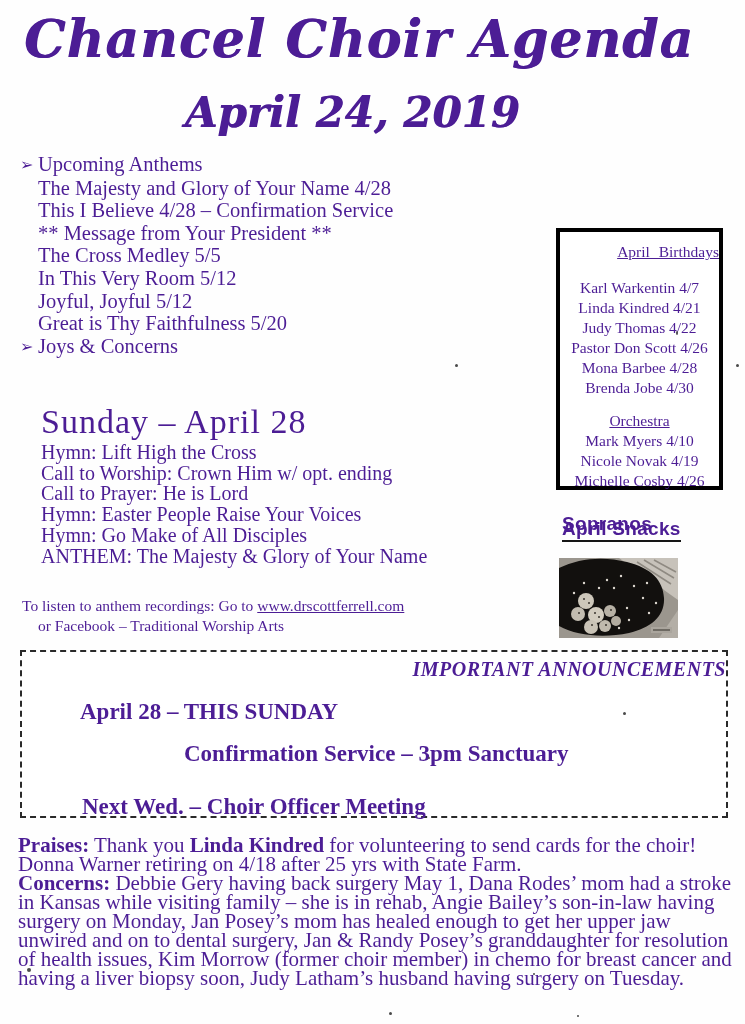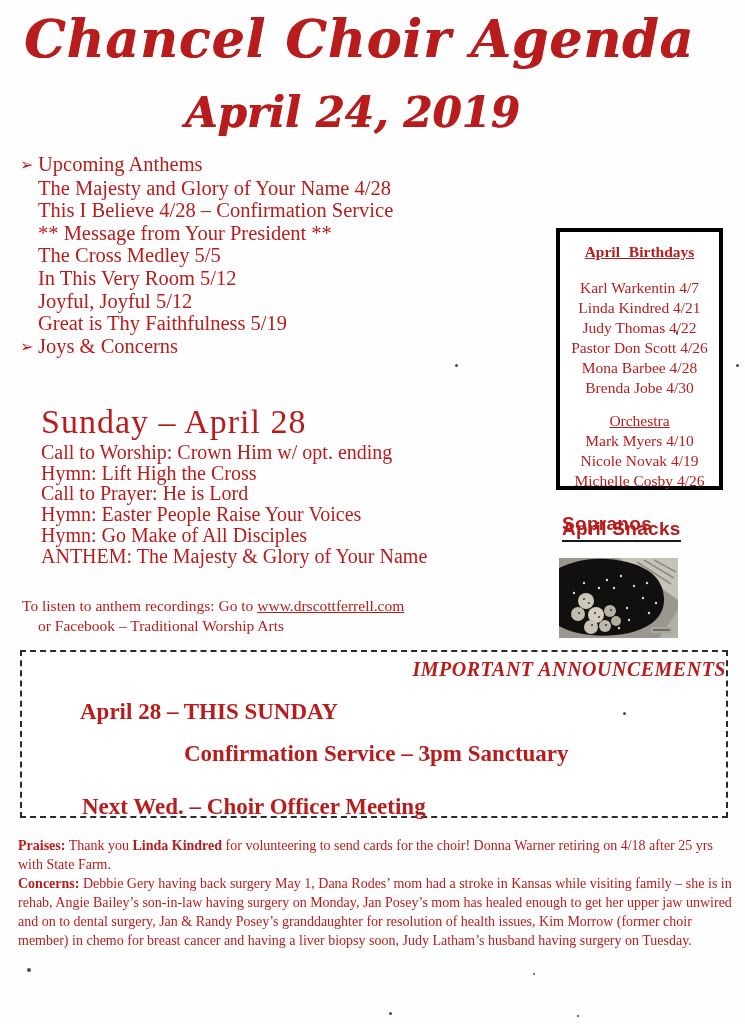--- a/index.html
+++ b/index.html
@@ -1,18 +1,18 @@
 <!DOCTYPE html>
 <html><head>
 <meta charset="utf-8">
 <style>
   html,body { margin:0; padding:0; background:#ffffff; }
   .page {
     position:relative; width:745px; height:1024px; background:#fefefe;
-    font-family:"Liberation Serif", serif; color:#b91c1c; overflow:hidden;
+    font-family:"Liberation Serif", serif; color:#4c1d95; overflow:hidden;
   }
   
   .script {
     position:absolute; font-family:"DejaVu Serif", serif;
     font-style:italic; font-weight:bold; white-space:nowrap;
     text-shadow:0.6px 0 currentColor;
   }
   .title1 { top:8px;  left:50%; transform:translateX(-52%); font-size:52px; letter-spacing:1px; }
   .title2 { top:88px; left:50%; transform:translateX(-56%); font-size:42px; }
 
@@ -20,21 +20,21 @@
   .anthems { position:absolute; left:20px; top:153px; font-size:20.5px; line-height:22.6px; white-space:nowrap; }
   .anthems .bullet { display:inline-block; width:18px; font-size:16px; vertical-align:1px; }
   .anthems .item { padding-left:18px; }
 
   
   .bbox {
     position:absolute; left:556px; top:228px; width:167px; height:262px;
     border:4px solid #000; box-sizing:border-box; background:#fff;
     text-align:center; font-size:15.5px; white-space:nowrap;
   }
-  .bbox-title { margin-top:11px; font-weight:bold; text-decoration:underline; word-spacing:5px; font-size:15.5px; }
+  .bbox-title { margin-top:11px; font-weight:normal; text-decoration:underline; word-spacing:5px; font-size:15.5px;text-align:right; }
   .bname { line-height:20px; }
   .bfirst { margin-top:17px; }
   .borch-title { margin-top:13px; line-height:20px; text-decoration:underline; }
 
   
   .service { position:absolute; left:41px; top:402px; white-space:nowrap; }
   .service-heading { font-size:34px; line-height:40px; letter-spacing:1px; }
   .service-line { font-size:20px; line-height:20.7px; }
 
   
@@ -62,21 +62,21 @@
   .ann-heading {
     text-align:right; margin-top:6px; font-size:20px; font-weight:bold; font-style:italic;
     letter-spacing:0.5px;
   }
   .ann-line { font-size:23px; font-weight:bold; white-space:nowrap; }
   .ann1 { margin:18px 0 16px 58px; }
   .ann2 { margin:2px  0 0 162px; }
   .ann3 { margin:27px 0 0 60px; }
 
   
-  .notes { position:absolute; left:18px; top:836px; width:714px; font-size:14px; line-height:19px; }
+  .notes { position:absolute; left:18px; top:836px; width:714px; font-size:21px; line-height:19px; }
   .notes p { margin:0; }
   .notes b { font-weight:bold; }
 
   
   .speck { position:absolute; width:3px; height:3px; background:#4a4a4a; border-radius:50%; }
 </style>
 </head>
 <body>
 
 <div class="page">
@@ -87,21 +87,21 @@
   <div class="anthems">
     <div>
       <span class="bullet">➢</span><span>Upcoming Anthems</span>
     </div>
     <div class="item">The Majesty and Glory of Your Name  4/28</div>
     <div class="item">This I Believe  4/28 – Confirmation Service</div>
     <div class="item">**  Message from Your President **</div>
     <div class="item">The Cross Medley  5/5</div>
     <div class="item">In This Very Room 5/12</div>
     <div class="item">Joyful, Joyful  5/12</div>
-    <div class="item">Great is Thy Faithfulness  5/19</div>
+    <div class="item">Great is Thy Faithfulness  5/20</div>
     <div>
       <span class="bullet">➢</span><span>Joys &amp; Concerns</span>
     </div>
   </div>
 
   <div class="bbox">
     <div class="bbox-title">April Birthdays</div>
     <div class="bname bfirst">Karl Warkentin 4/7</div>
     <div class="bname">Linda Kindred  4/21</div>
     <div class="bname">Judy Thomas 4/22</div>
@@ -109,22 +109,22 @@
     <div class="bname">Mona Barbee  4/28</div>
     <div class="bname">Brenda Jobe  4/30</div>
     <div class="borch-title">Orchestra</div>
     <div class="bname">Mark Myers  4/10</div>
     <div class="bname">Nicole Novak  4/19</div>
     <div class="bname">Michelle Cosby  4/26</div>
   </div>
 
   <div class="service">
     <div class="service-heading">Sunday – April 28</div>
+    <div class="service-line">Hymn:  Lift High the Cross</div>
     <div class="service-line">Call to Worship:  Crown Him w/ opt. ending</div>
-    <div class="service-line">Hymn:  Lift High the Cross</div>
     <div class="service-line">Call to Prayer:  He is Lord</div>
     <div class="service-line">Hymn:  Easter People Raise Your Voices</div>
     <div class="service-line">Hymn:  Go Make of All Disciples</div>
     <div class="service-line">ANTHEM:  The Majesty &amp; Glory of Your Name</div>
   </div>
 
   <div class="recordings">
     <div>
       <span>To listen to anthem recordings:  Go to </span><span class="url">www.drscottferrell.com</span>
     </div>

